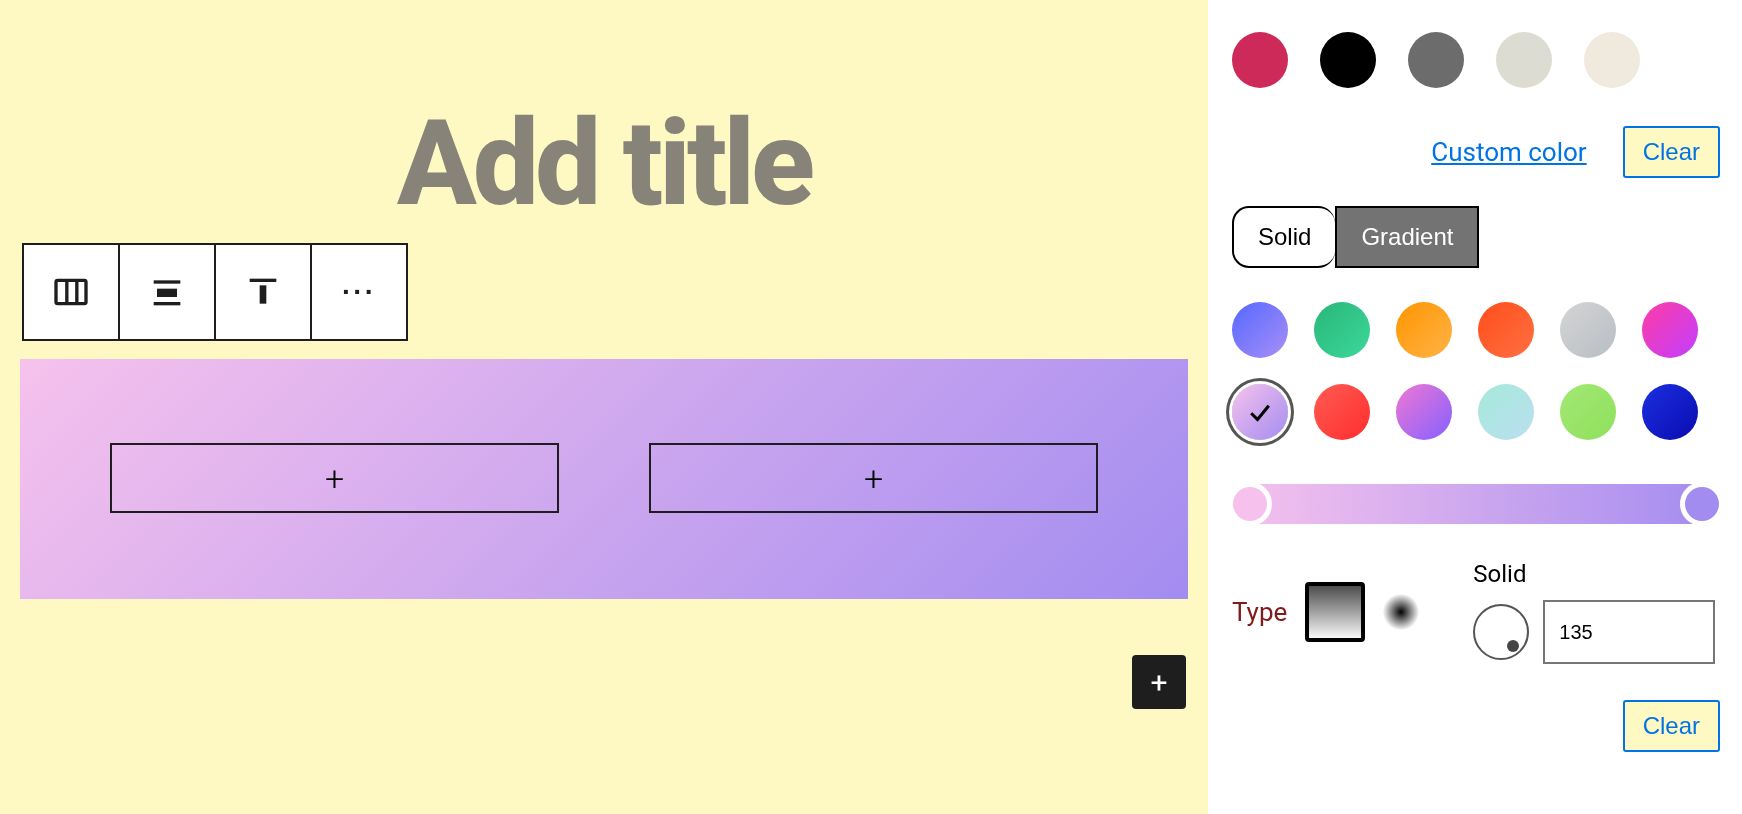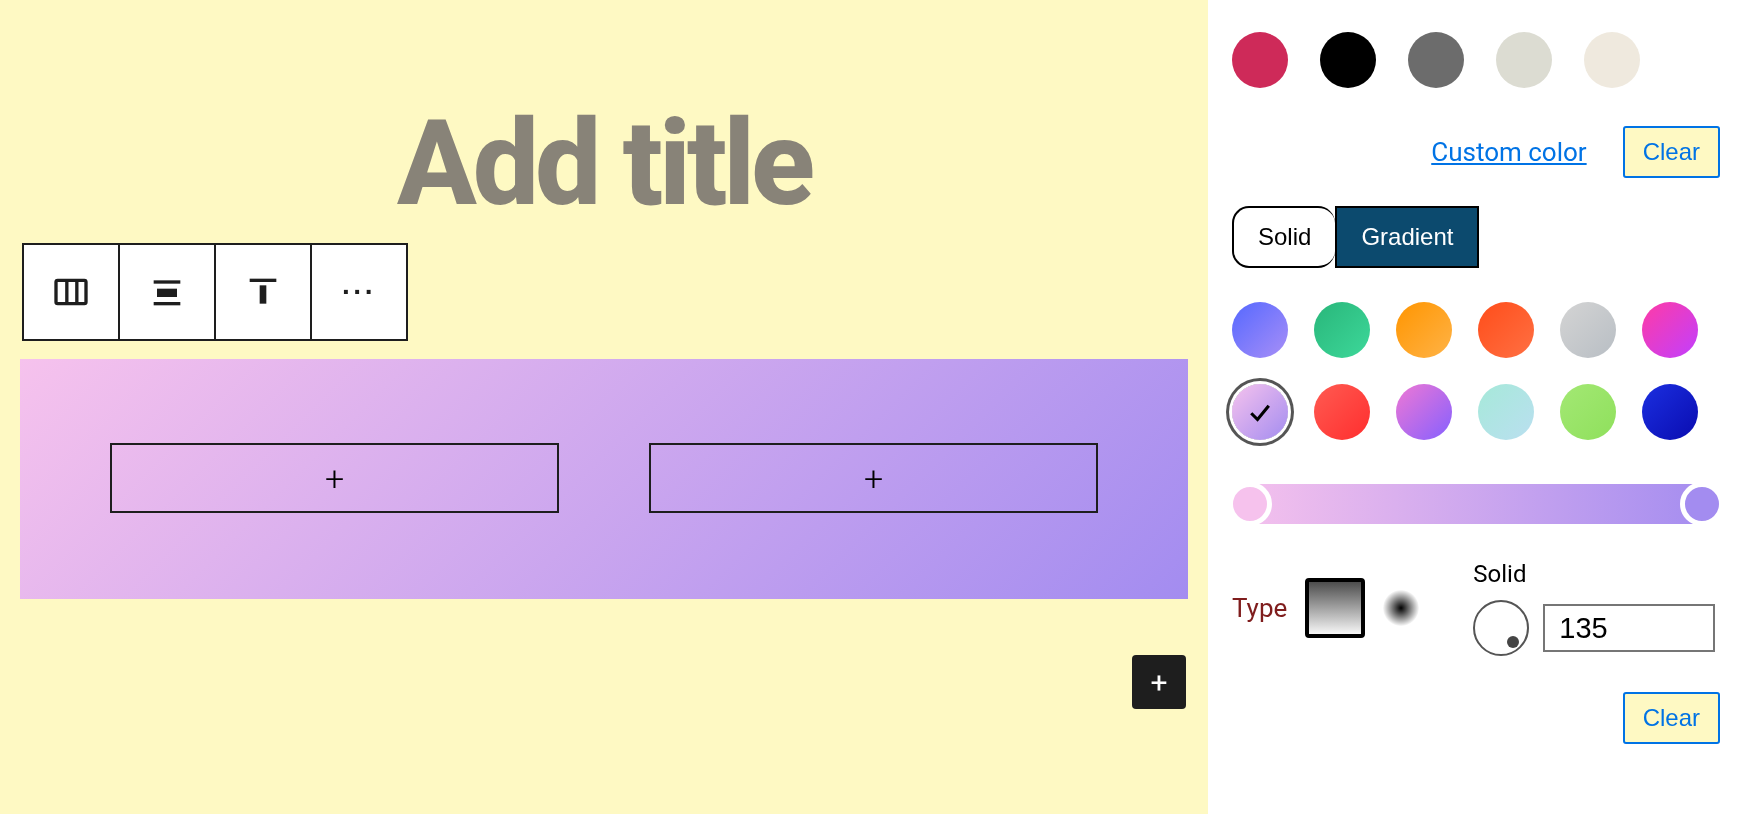--- a/index.html
+++ b/index.html
@@ -136,21 +136,21 @@
   margin-top: 28px;
   width: fit-content;
 }
 .tab-btn {
   font-size:24px;
   padding:15px 24px;
   border:2px solid #000;
   background:#fff;
   cursor:pointer;
 }
-.tab-btn.active { background:#0c4a6e; color:#fff; }
+.tab-btn.active { background:#737373; color:#fff; }
 .tab-btn:first-child { border-right:none;border-radius:17px; }
 
 .gradient-grid {
   display:grid;
   grid-template-columns: repeat(6, 56px);
   gap: 26px;
   margin-top: 34px;
 }
 .grad-swatch {
   width:56px; height:56px; border-radius:50%; cursor:pointer;
@@ -220,23 +220,23 @@
   border:2px solid #555;
   position:relative;
   cursor:pointer;
 }
 .angle-dot {
   width:12px; height:12px; border-radius:50%; background:#454545;
   position:absolute;
   right:8px; bottom:6px;
 }
 .angle-input {
-  width:172px; height:48px;
+  width:172px; height:64px;
   border:2px solid #767676;
-  font-size:29px;
+  font-size:20px;
   padding:0 14px;
 }
 
 .clear-bottom { display:flex; justify-content:flex-end; margin-top: 36px; }
 </style>
 </head>
 <body>
 
 <div class="editor">
   <div class="title-placeholder">Add title</div>

